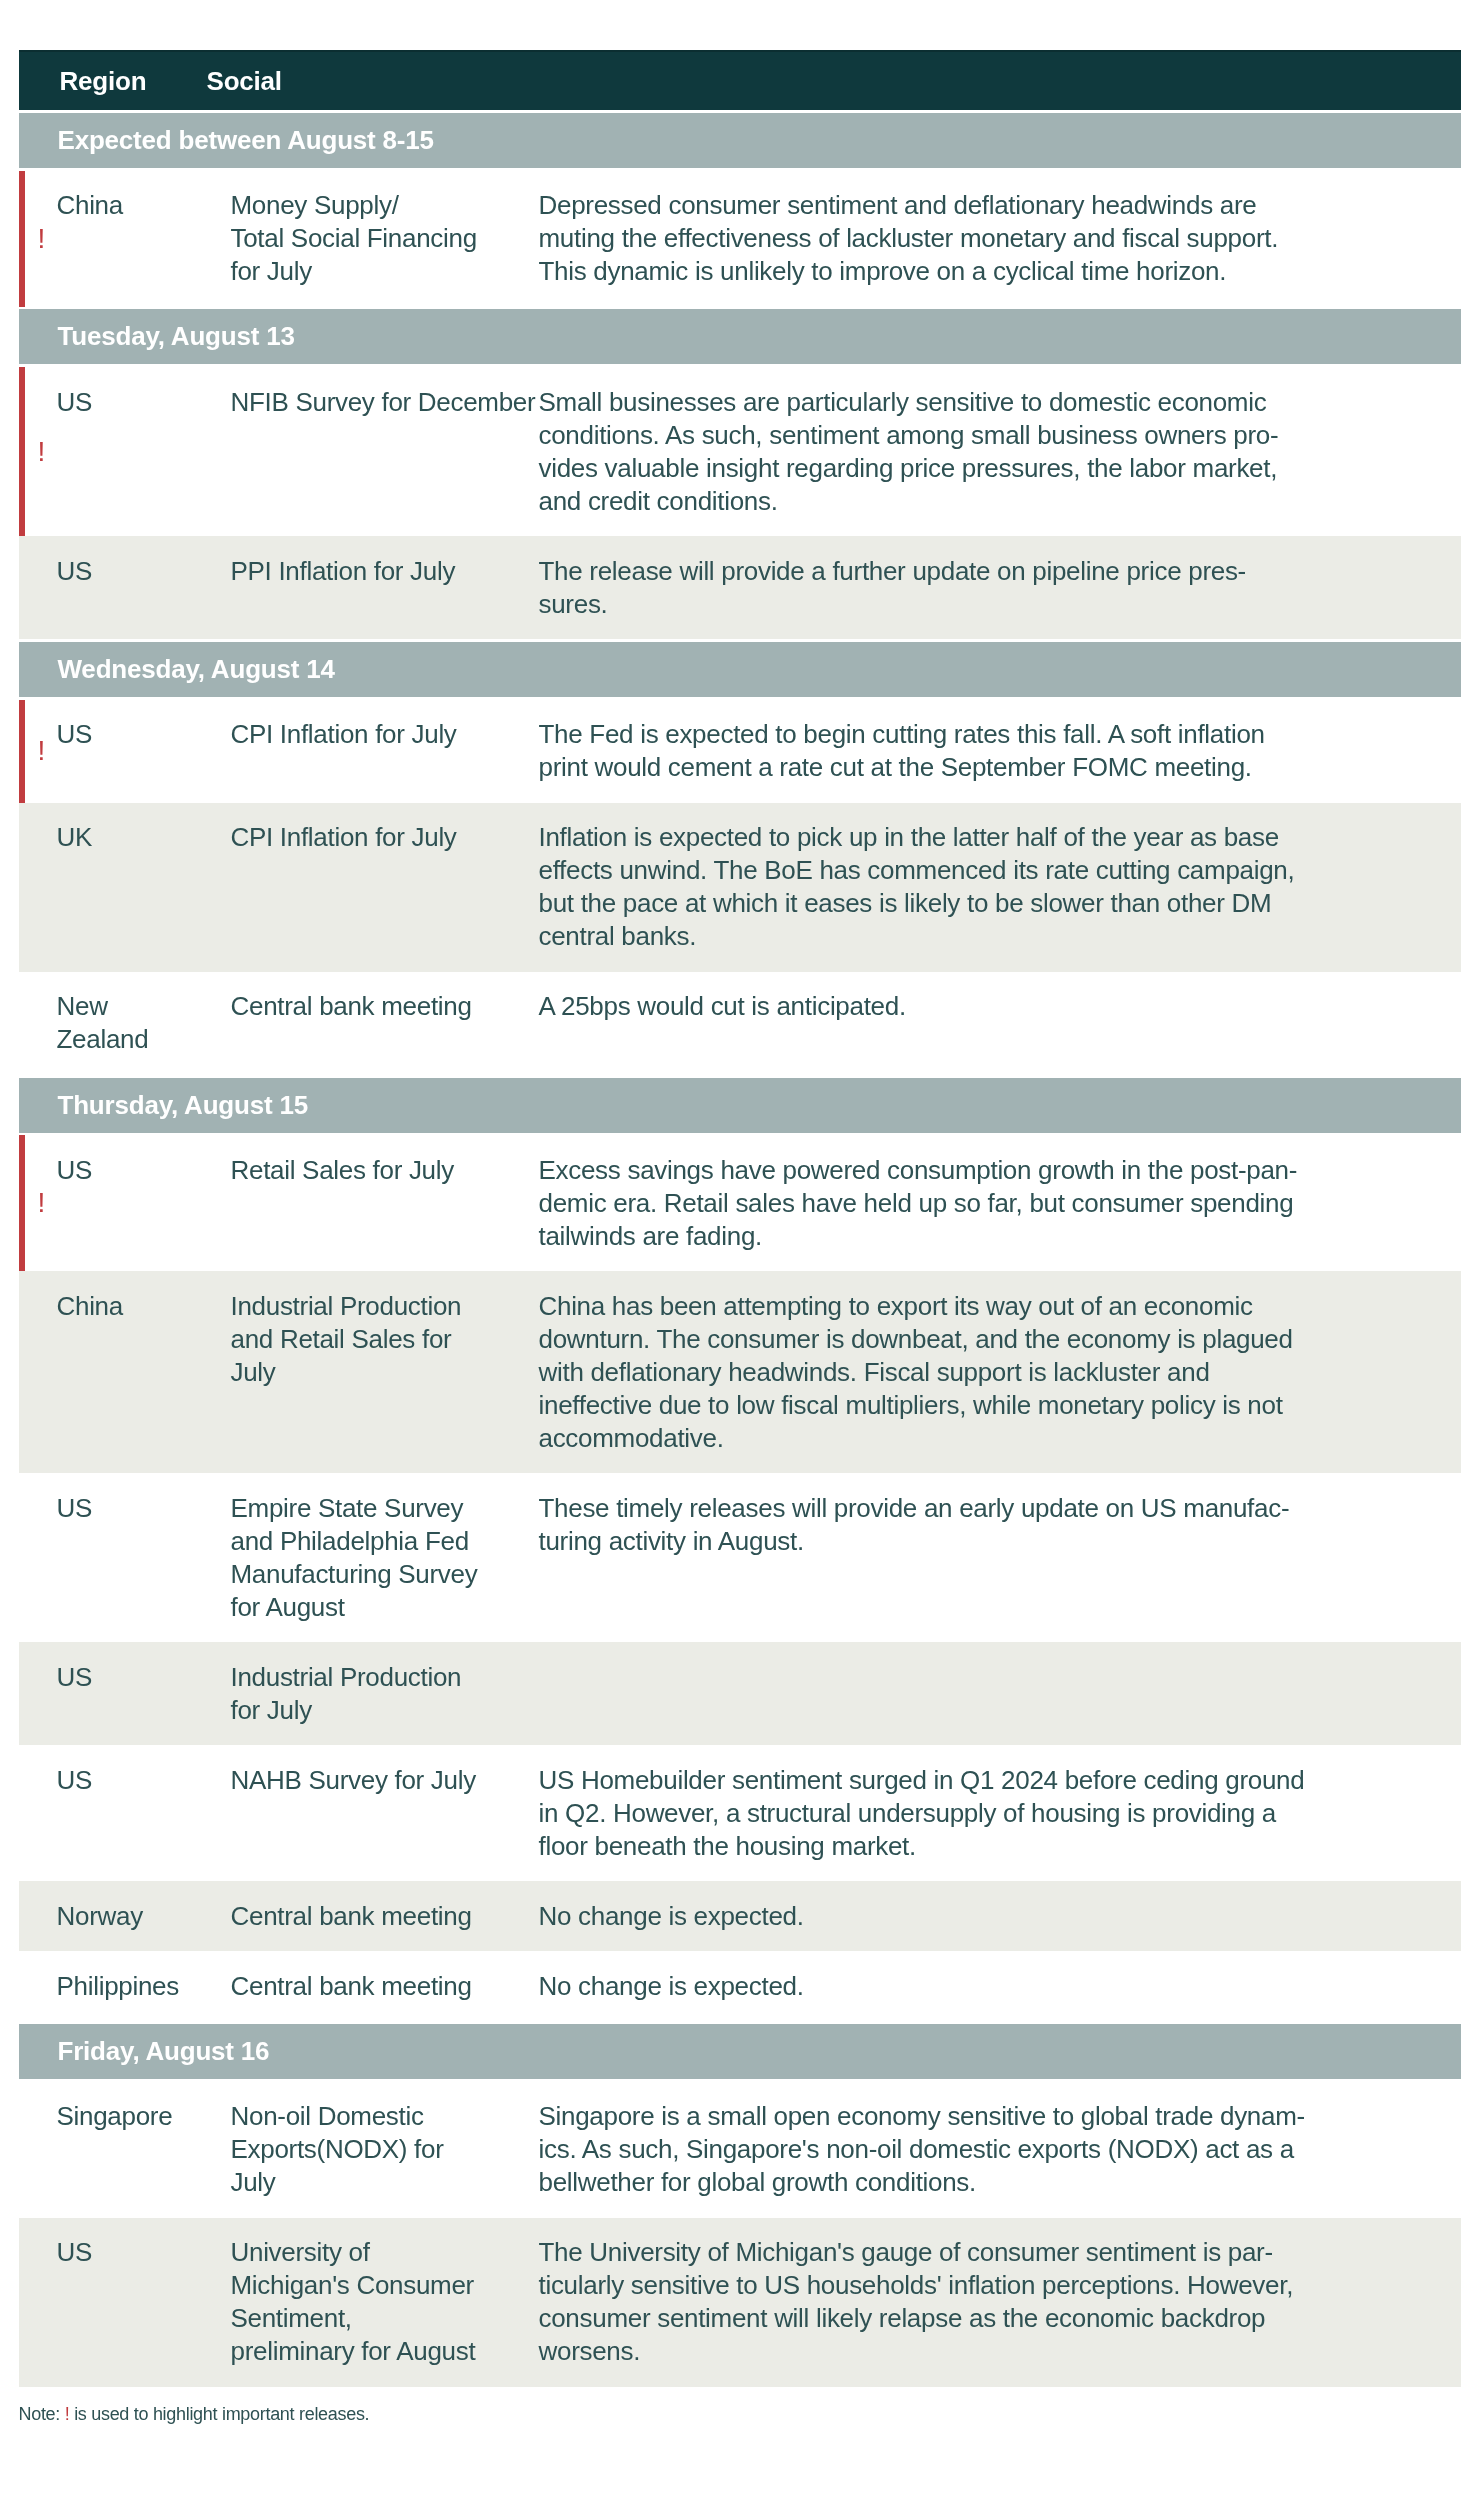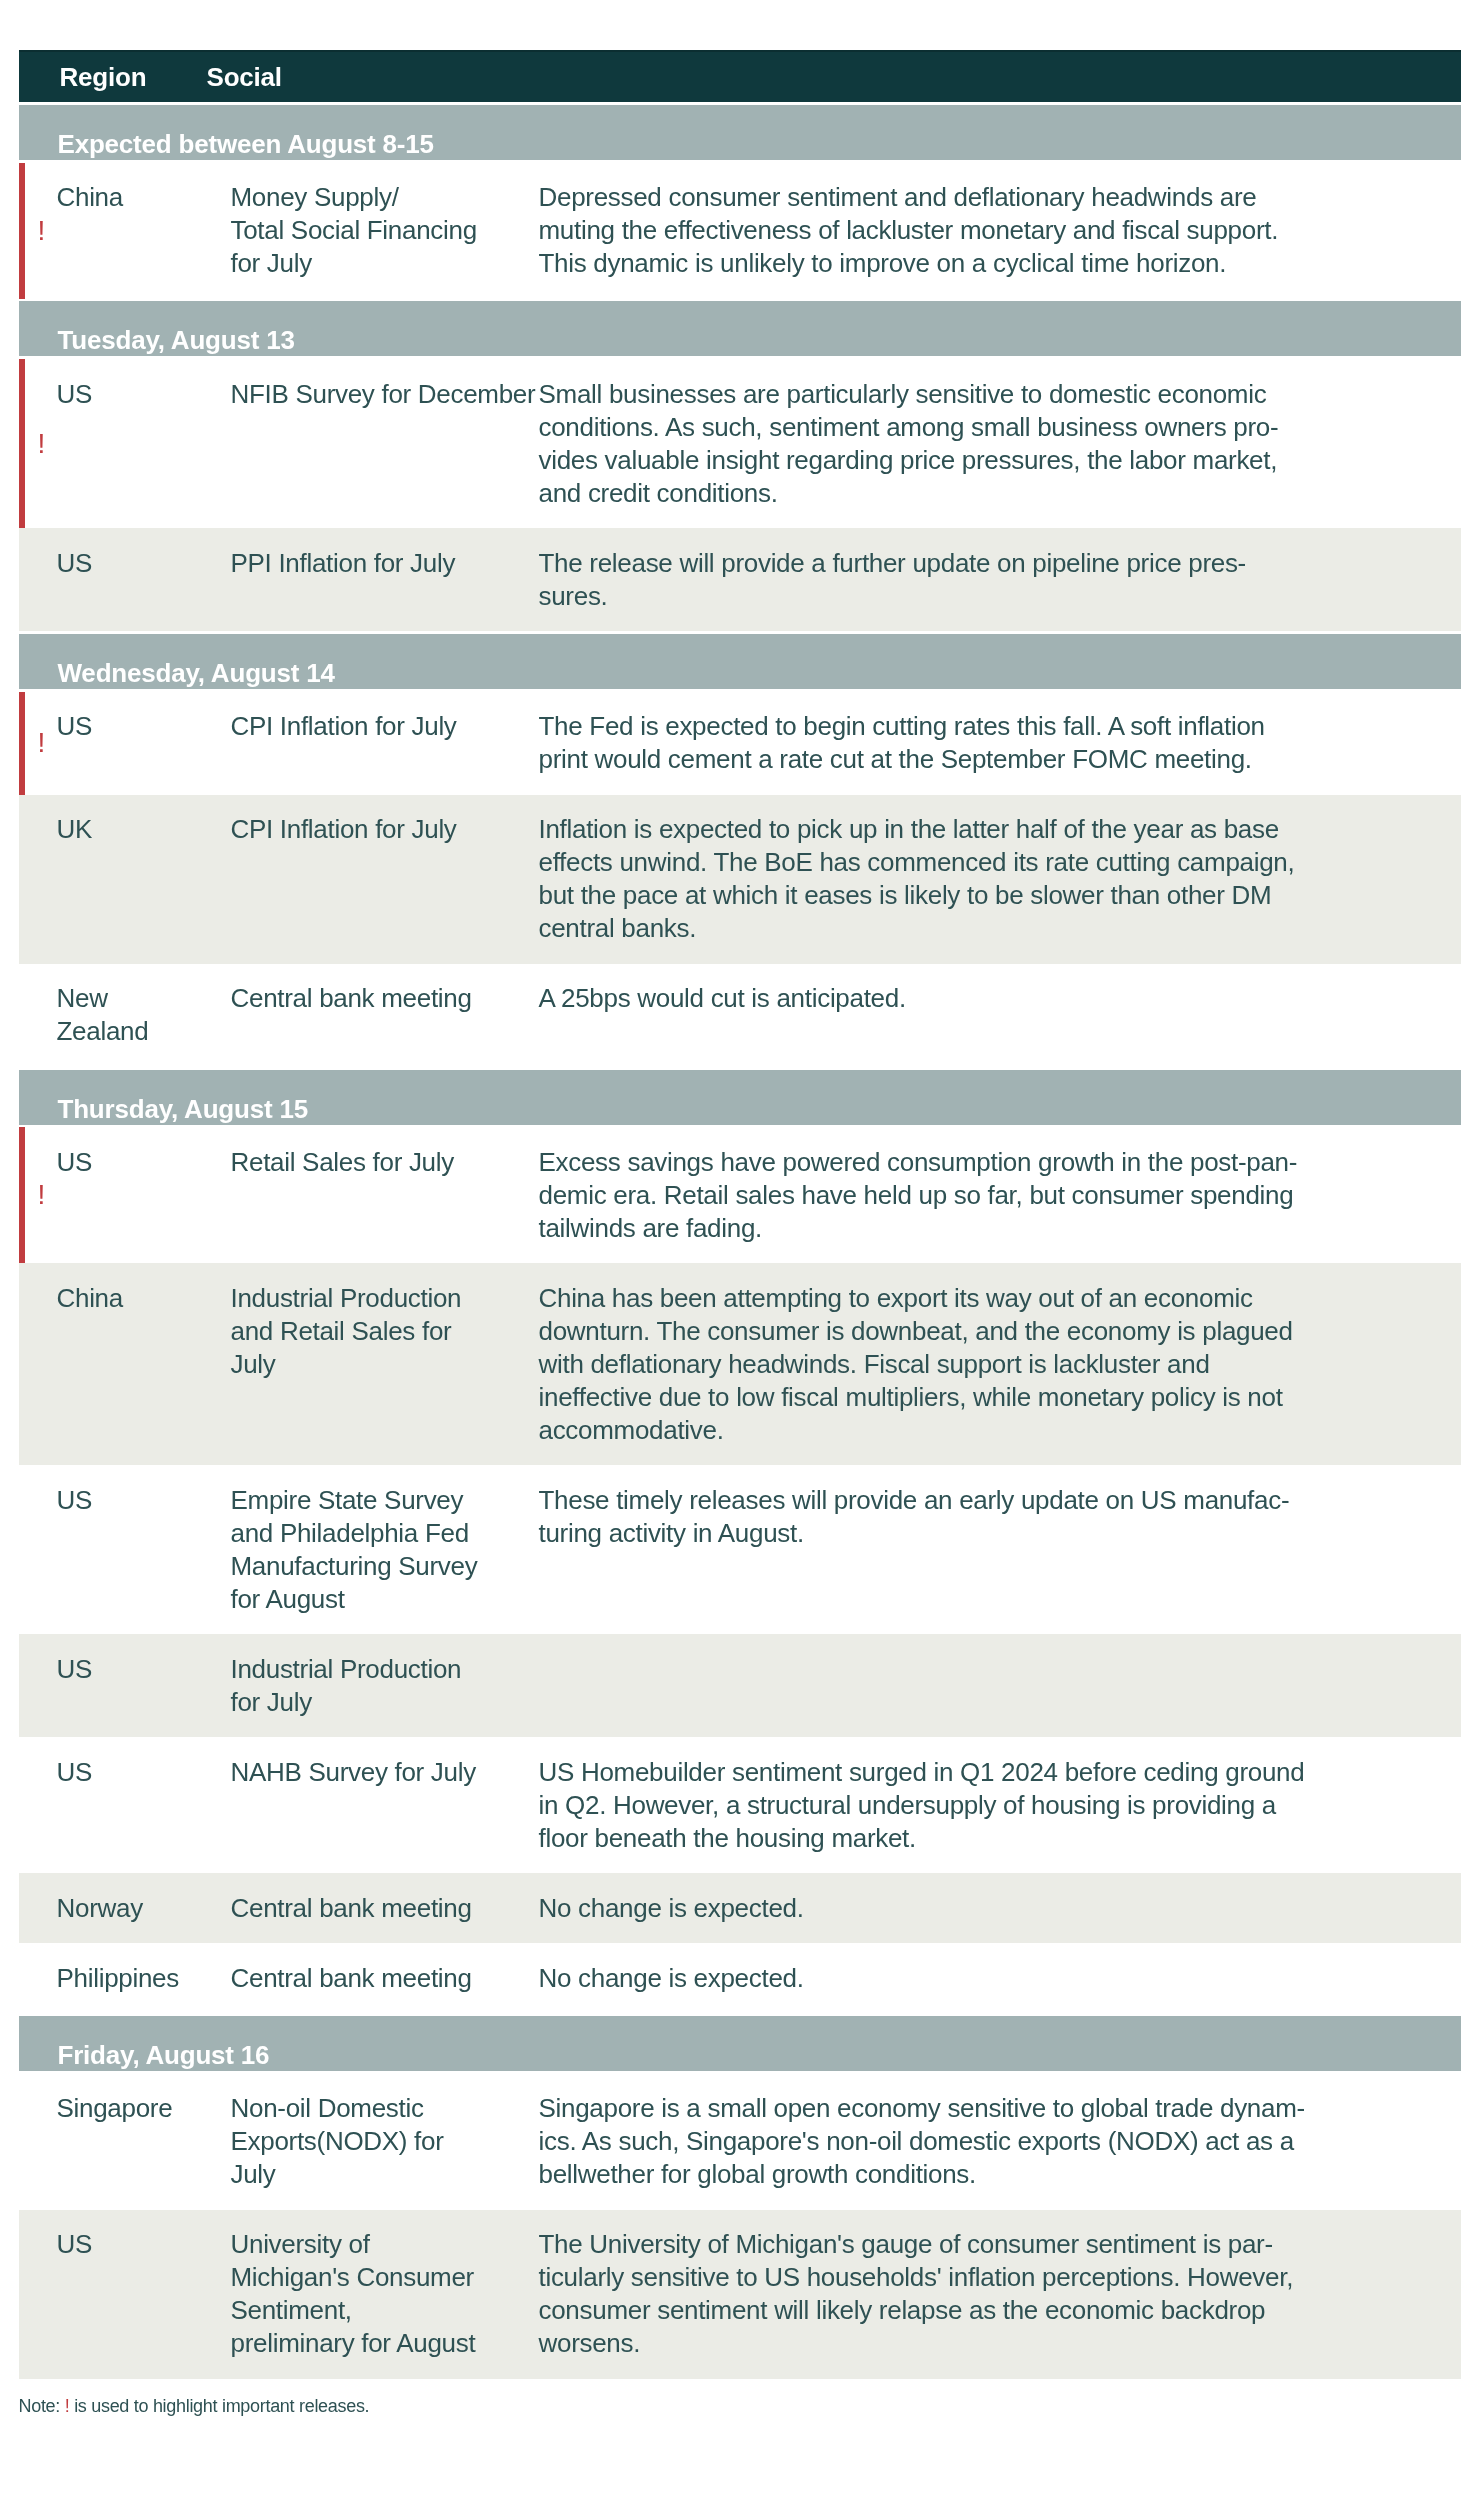--- a/index.html
+++ b/index.html
@@ -13,38 +13,38 @@
     width:1479px;
     min-height:2500px;
     box-sizing:border-box;
     padding:50px 18.5px 37px 18.5px;
   }
   
   .thead{
     display:grid;
     grid-template-columns:147px 312px 1fr;
     align-items:center;
-    height:52px;
+    height:60px;
     box-sizing:border-box;
     padding-left:41px;
     background:#0f393d;
     border-top:2.8px solid #0b2e31;
     color:#ffffff;
     font-size:26px;
     font-weight:700;
     letter-spacing:-0.2px;
   }
   
   .band{
     height:55px;
     margin:2.8px 0;
     background:#a1b2b3;
     color:#ffffff;
     display:flex;
-    align-items:flex-end;
+    align-items:center;
     padding-left:39px;
     font-size:26px;
     font-weight:700;
     letter-spacing:-0.2px;
   }
   
   .row{
     display:grid;
     grid-template-columns:32px 174px 308px 1fr;
     padding:18.5px 42px 18.5px 0;

